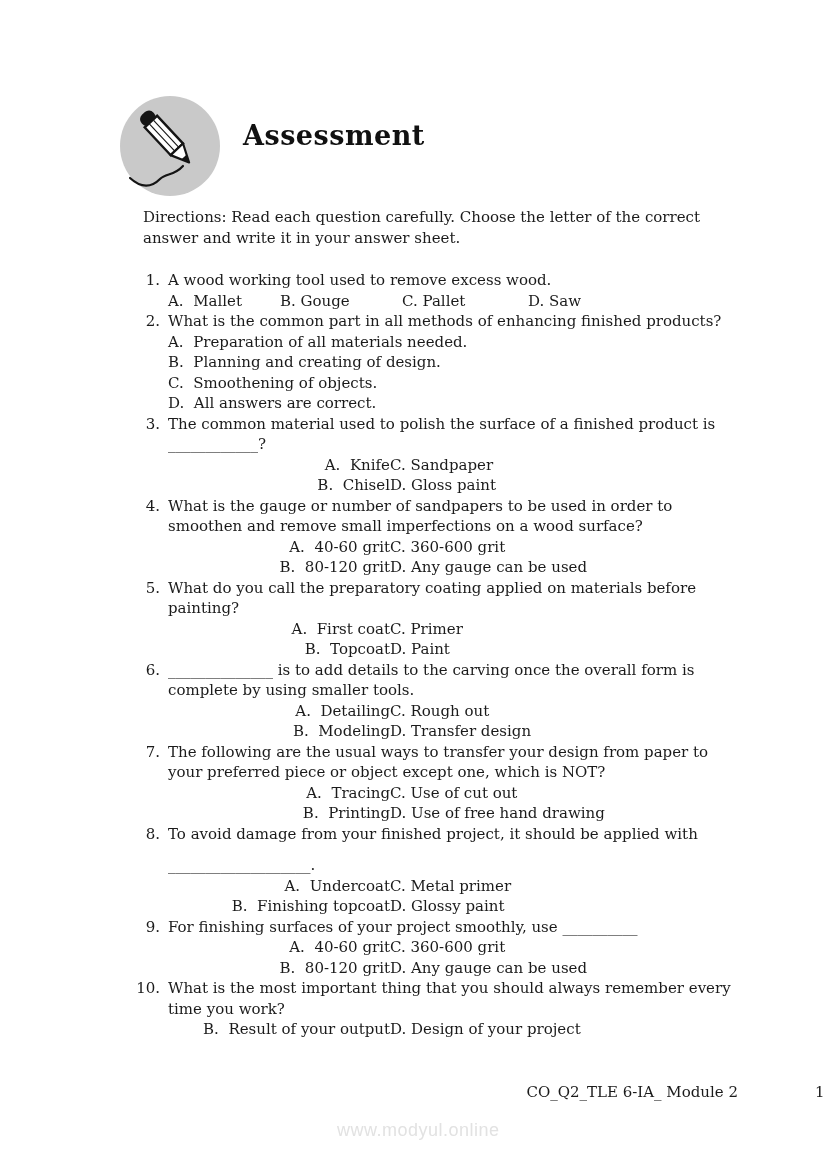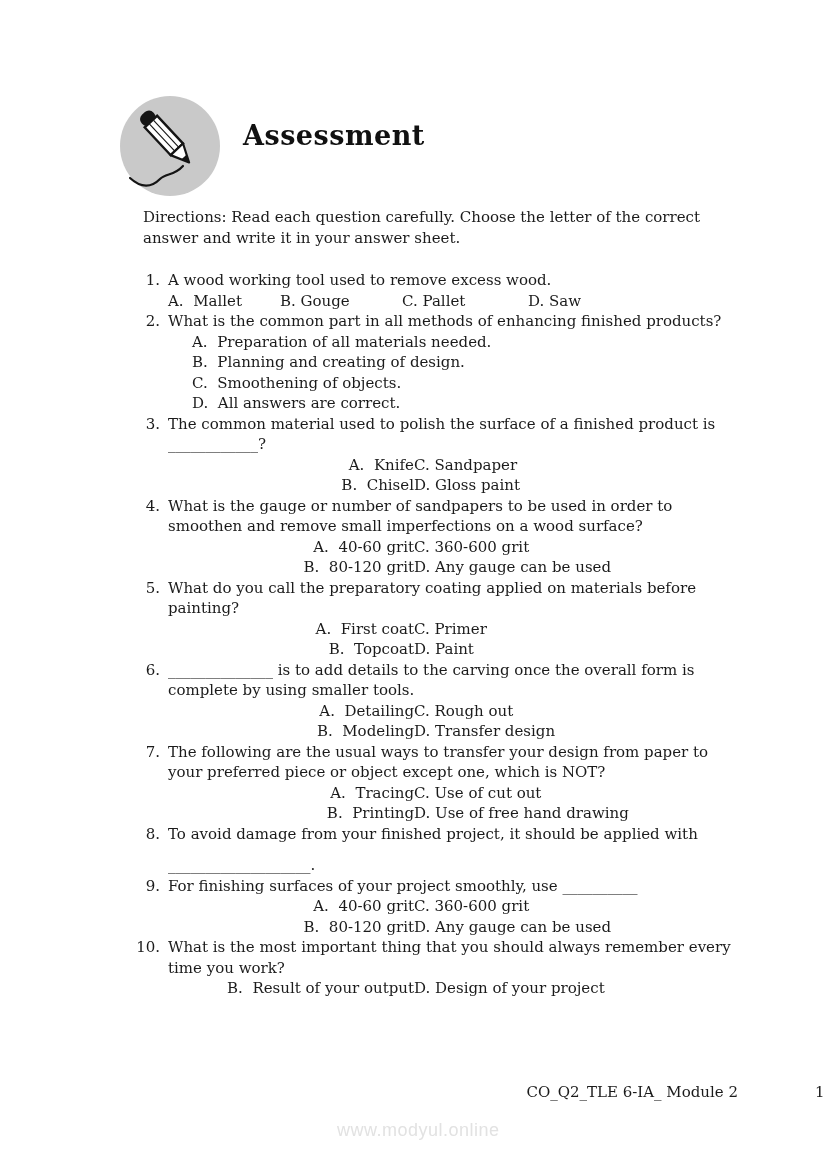--- a/index.html
+++ b/index.html
@@ -24,21 +24,21 @@
   
   .directions{margin-left:7px;font-size:15px;line-height:20.5px;}
   .directions div{white-space:pre;}
   
   .questions{margin-top:22px;font-size:15px;line-height:20.5px;}
   .question{display:flex;}
   .q-num{flex:0 0 24px;text-align:right;margin-right:8px;white-space:pre;}
   .q-body{flex:1;min-width:0;}
   .q-line{white-space:pre;}
   .q-line.gap{margin-top:11px;}
-  .options{margin-left:24px;}
+  .options{margin-left:0;}
   .options.inline{margin-left:0;}
   .opt-row{white-space:pre;}
   .opt-cell{display:inline-block;white-space:pre;vertical-align:top;}
   .options.two-col .opt-cell:first-child{width:222px;text-align:right;}
   .options.inline .opt-cell:nth-child(1){width:112px;}
   .options.inline .opt-cell:nth-child(2){width:122px;}
   .options.inline .opt-cell:nth-child(3){width:126px;}
   
   .footer-line{position:absolute;left:0;top:1083px;width:826px;font-size:15px;}
   .page-number{position:absolute;left:8px;width:826px;text-align:right;top:0;}
@@ -152,20 +152,24 @@
             <div class="opt-row"><span class="opt-cell">A.  Tracing</span><span class="opt-cell">C. Use of cut out</span></div>
             <div class="opt-row"><span class="opt-cell">B.  Printing</span><span class="opt-cell">D. Use of free hand drawing</span></div>
           </div>
         </div>
       </div>
       <div class="question">
         <div class="q-num">8.</div>
         <div class="q-body">
           <div class="q-line">To avoid damage from your finished project, it should be applied with</div>
           <div class="q-line gap">___________________.</div>
+          <div class="options two-col">
+            <div class="opt-row"><span class="opt-cell">A.  Undercoat</span><span class="opt-cell">C. Metal primer</span></div>
+            <div class="opt-row"><span class="opt-cell">B.  Finishing topcoat</span><span class="opt-cell">D. Glossy paint</span></div>
+          </div>
         </div>
       </div>
       <div class="question">
         <div class="q-num">9.</div>
         <div class="q-body">
           <div class="q-line">For finishing surfaces of your project smoothly, use __________</div>
           <div class="options two-col">
             <div class="opt-row"><span class="opt-cell">A.  40-60 grit</span><span class="opt-cell">C. 360-600 grit</span></div>
             <div class="opt-row"><span class="opt-cell">B.  80-120 grit</span><span class="opt-cell">D. Any gauge can be used</span></div>
           </div>

